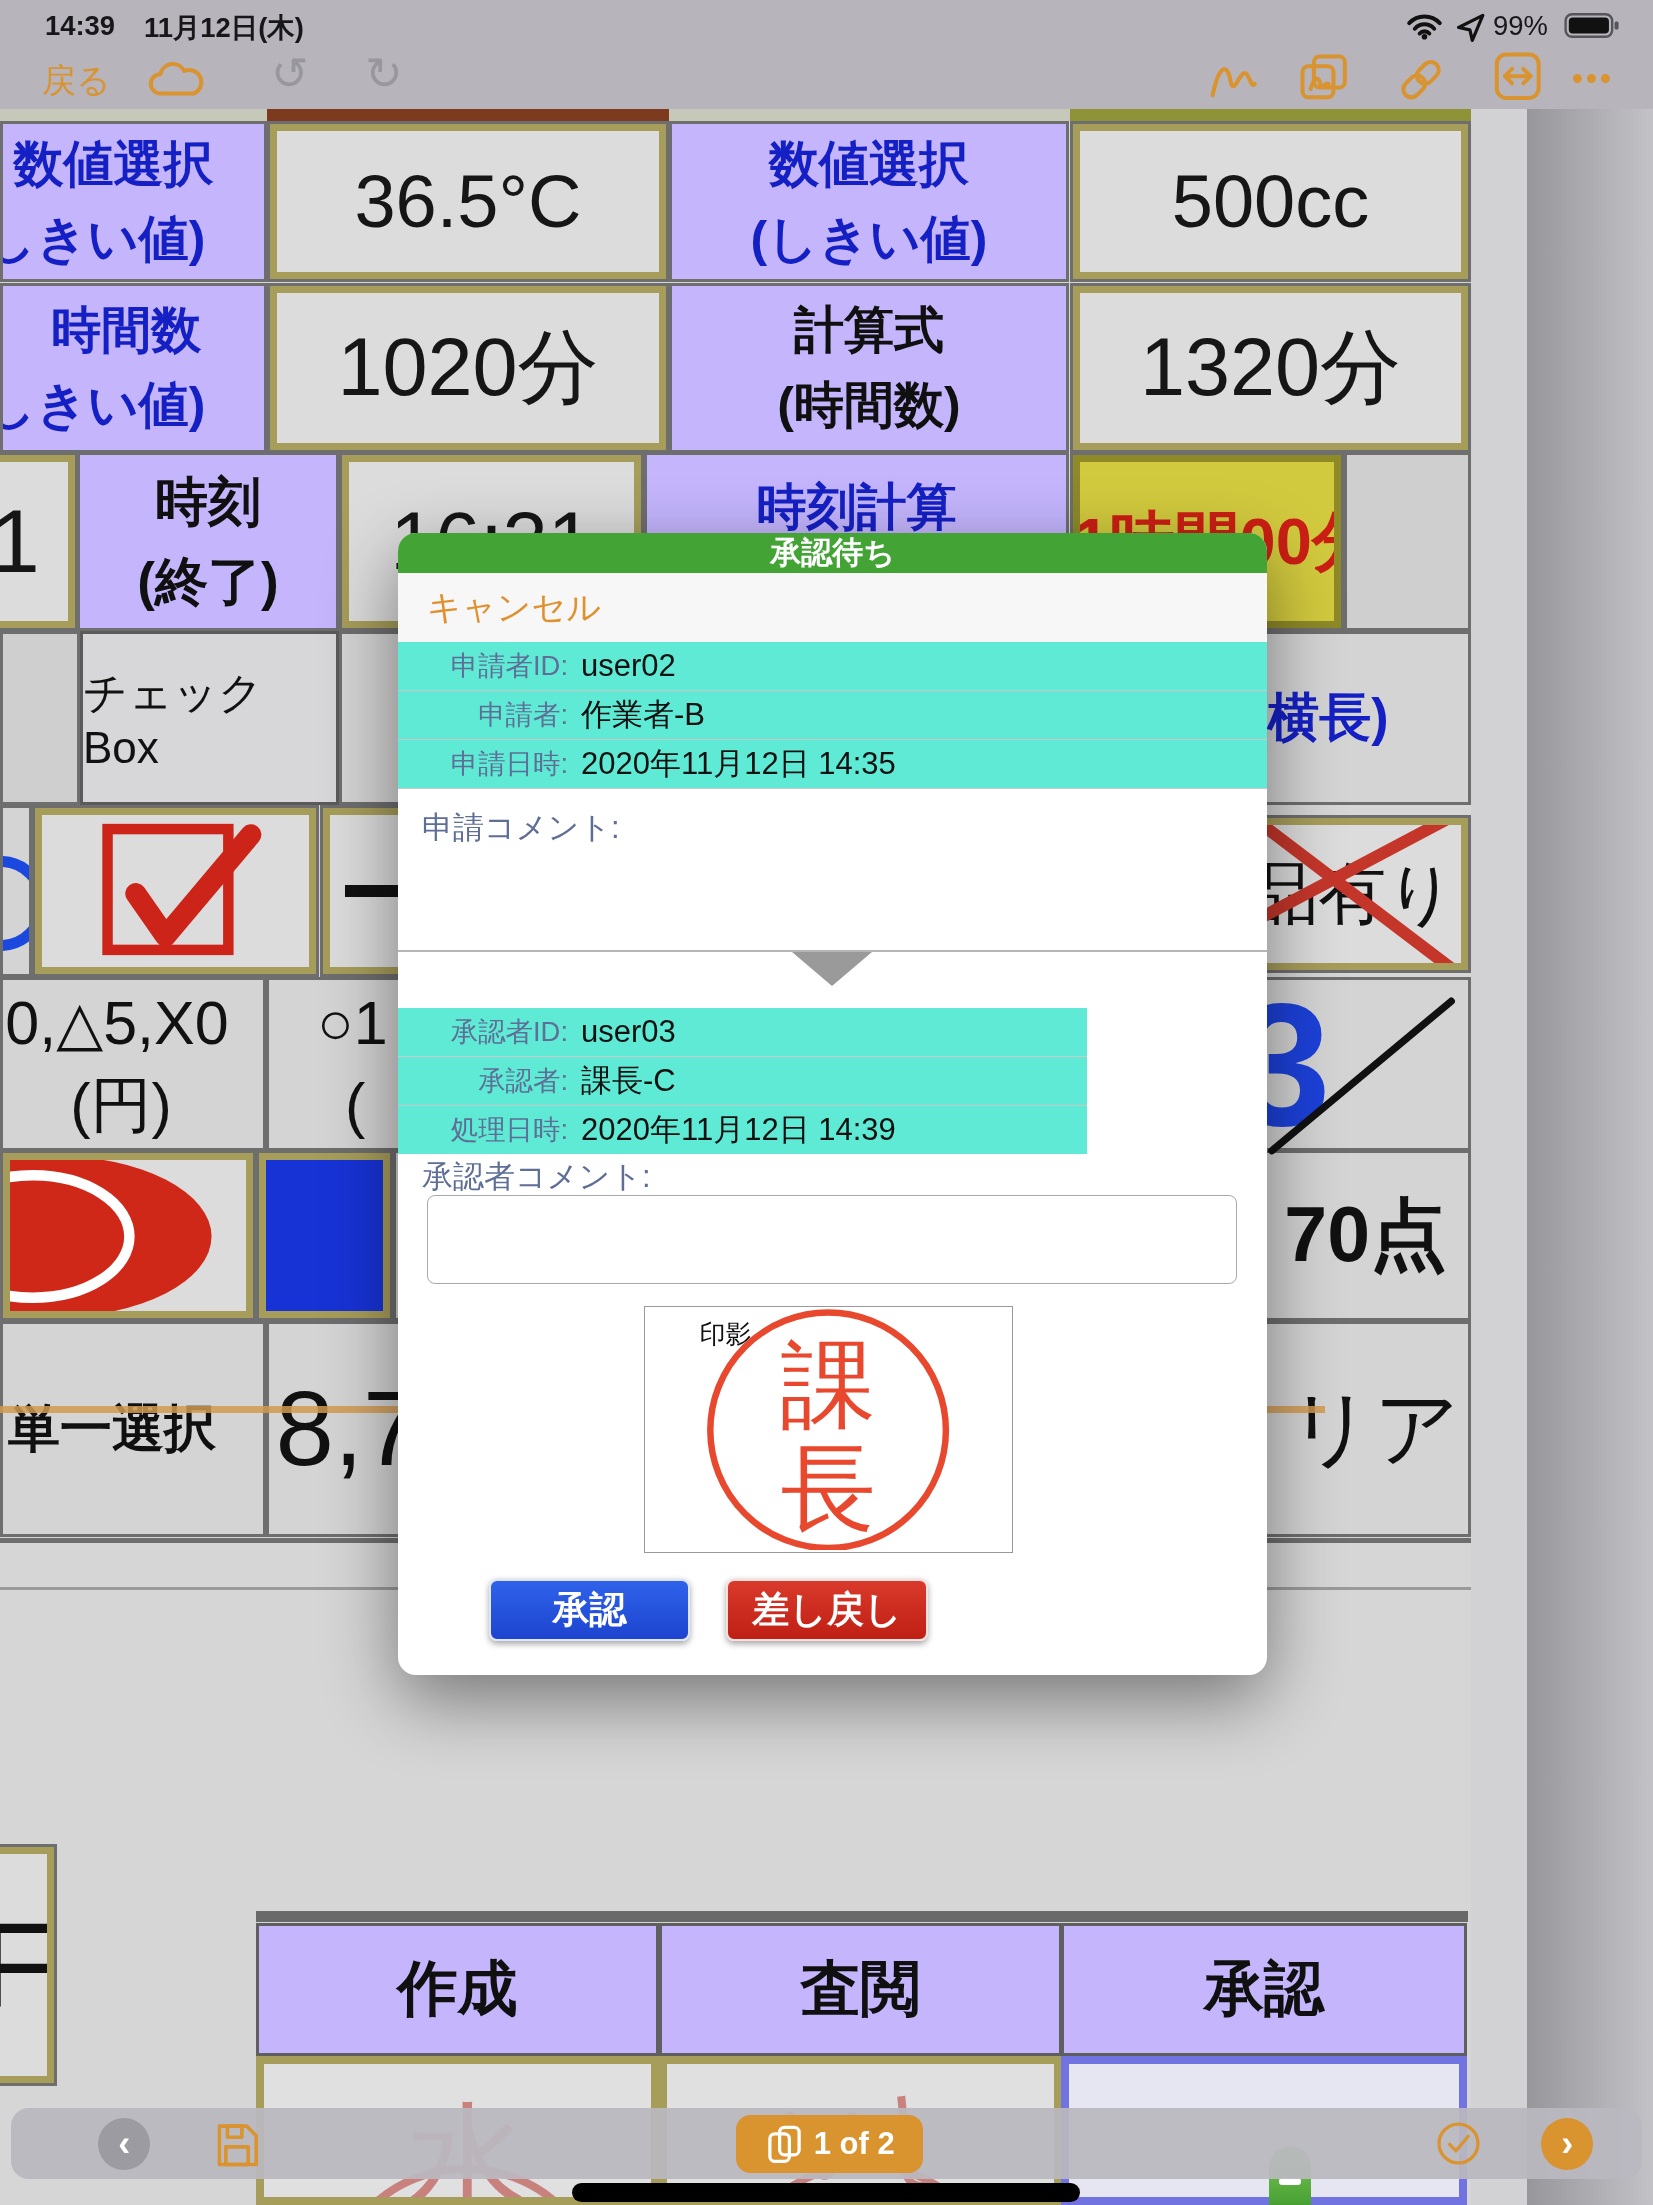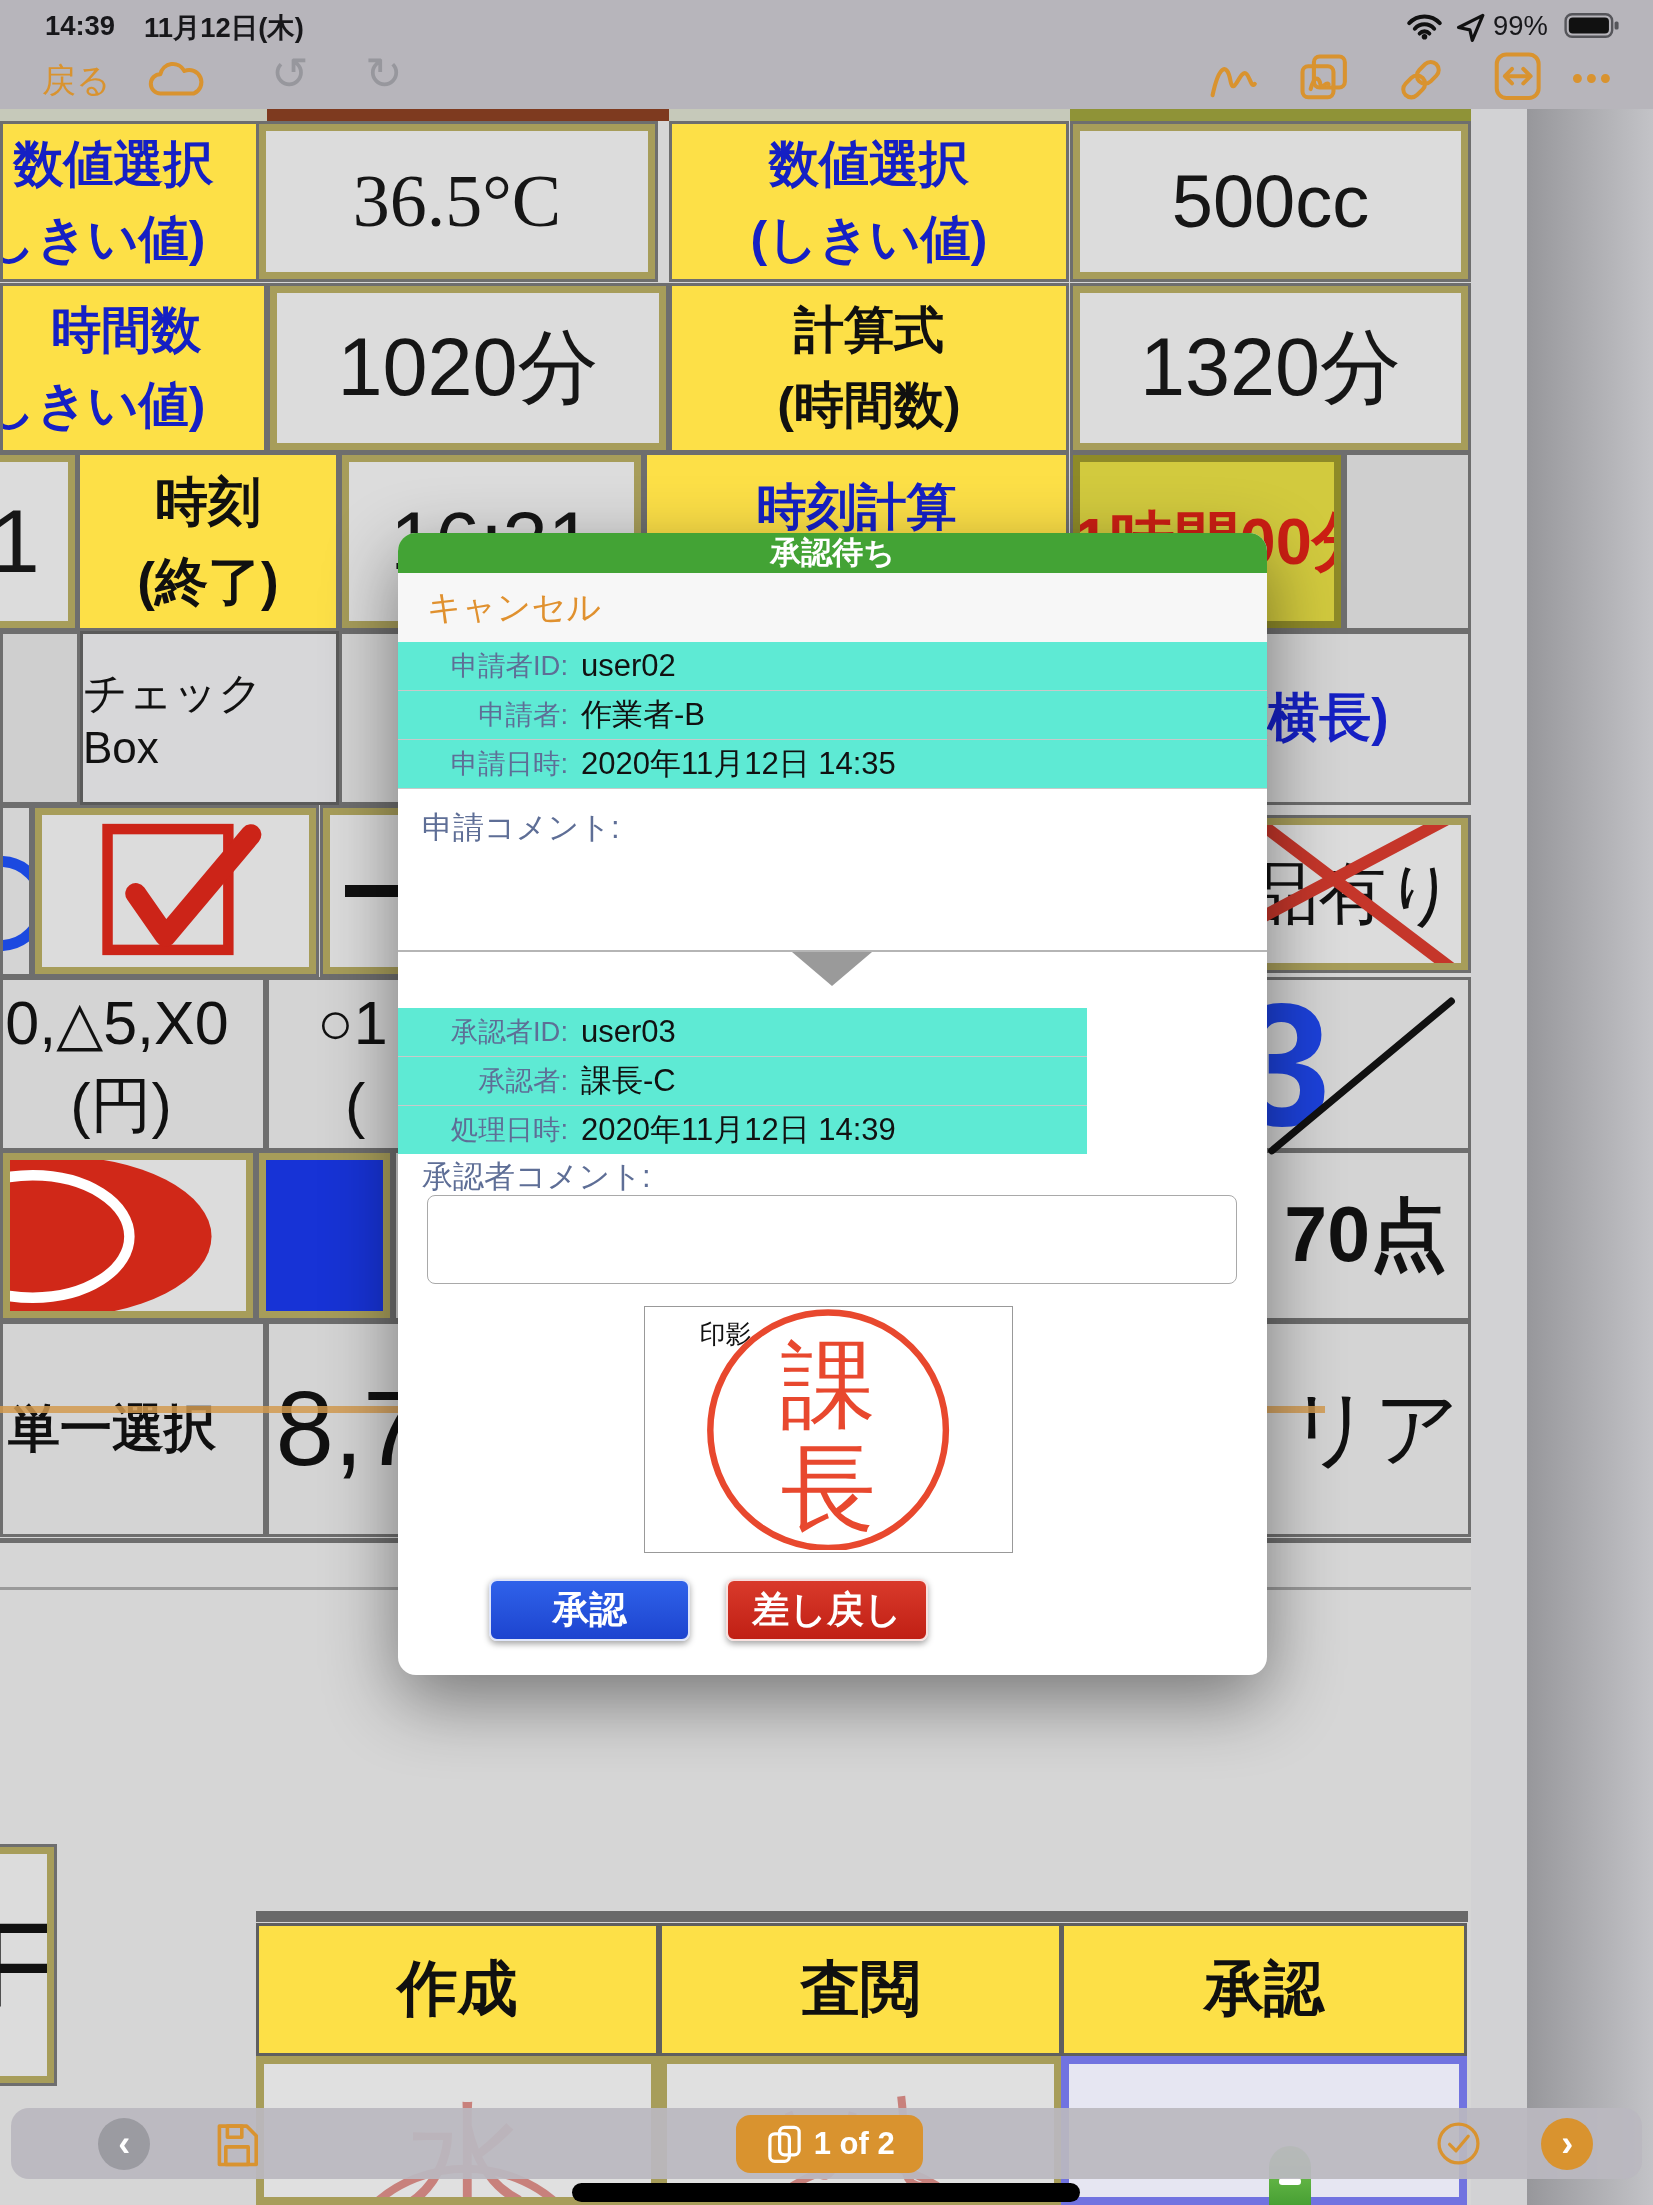--- a/index.html
+++ b/index.html
@@ -9,21 +9,21 @@
   
   #topchrome{left:0;top:0;width:1653px;height:109px;background:#b7b5bb;z-index:40;}
   .sbtext{font-size:27.4px;font-weight:700;color:#17171a;}
   .tbtn{font-size:34px;color:#d9932f;}
   .tool-icon{stroke:#d9932f;fill:none;stroke-width:5;stroke-linecap:round;stroke-linejoin:round;}
   .tool-gray{color:#97979d;font-size:45px;}
   
   #doc{left:0;top:109px;width:1471px;height:2096px;background:#d6d6d6;z-index:1;overflow:hidden;}
   #rightstrip1{left:1471px;top:109px;width:57px;height:2096px;background:#d2d2d4;z-index:1;}
   #rightstrip2{left:1527px;top:109px;width:126px;height:2096px;background:linear-gradient(90deg,#97979b,#c3c3c7);z-index:1;}
-  .cell{position:absolute;box-sizing:border-box;border:3.2px solid #6e6e6e;background:#fde047;
+  .cell{position:absolute;box-sizing:border-box;border:3.2px solid #6e6e6e;background:#c4b5fd;
         display:flex;flex-direction:column;align-items:center;justify-content:center;overflow:hidden;}
   .vcell{position:absolute;box-sizing:border-box;border:3.2px solid #6e6e6e;background:#a79d5a;padding:7.3px;overflow:hidden;}
   .vinner{width:100%;height:100%;background:#dcdcdc;box-sizing:border-box;
           display:flex;align-items:center;justify-content:center;overflow:hidden;position:relative;}
   .lblue{color:#1520c4;font-weight:700;}
   .lblack{color:#101010;font-weight:700;}
   .bigval{font-size:74px;color:#161616;}
   .two-line{line-height:1.5;text-align:center;width:100%;}
   
   #modal{left:398px;top:533px;width:869px;height:1142px;background:#ffffff;border-radius:18px;
@@ -118,21 +118,21 @@
     <div class="abs" style="left:0;top:0;width:1471px;height:12px;background:#c6c9ba;"></div>
     <div class="abs" style="left:267px;top:0;width:402px;height:12px;background:#7e3a1f;"></div>
     <div class="abs" style="left:1070px;top:0;width:401px;height:12px;background:#8f9337;"></div>
 
     <div class="cell" style="left:0;top:12px;width:267px;height:161px;">
       <div class="two-line lblue" style="font-size:50px;">
         <div style="margin-left:-40px;">数値選択</div>
         <div style="margin-left:-93px;">(しきい値)</div>
       </div>
     </div>
-    <div class="vcell" style="left:256px;top:12px;width:402px;height:161px;font-family:Liberation Serif, serif;">
+    <div class="vcell" style="left:267px;top:12px;width:402px;height:161px;">
       <div class="vinner">
           <span class="bigval">36.5°C</span>
         </div>
     </div>
     <div class="cell" style="left:669px;top:12px;width:400px;height:161px;">
       <div class="two-line lblue" style="font-size:50px;">
         <div>数値選択</div>
         <div>(しきい値)</div>
       </div>
     </div>

